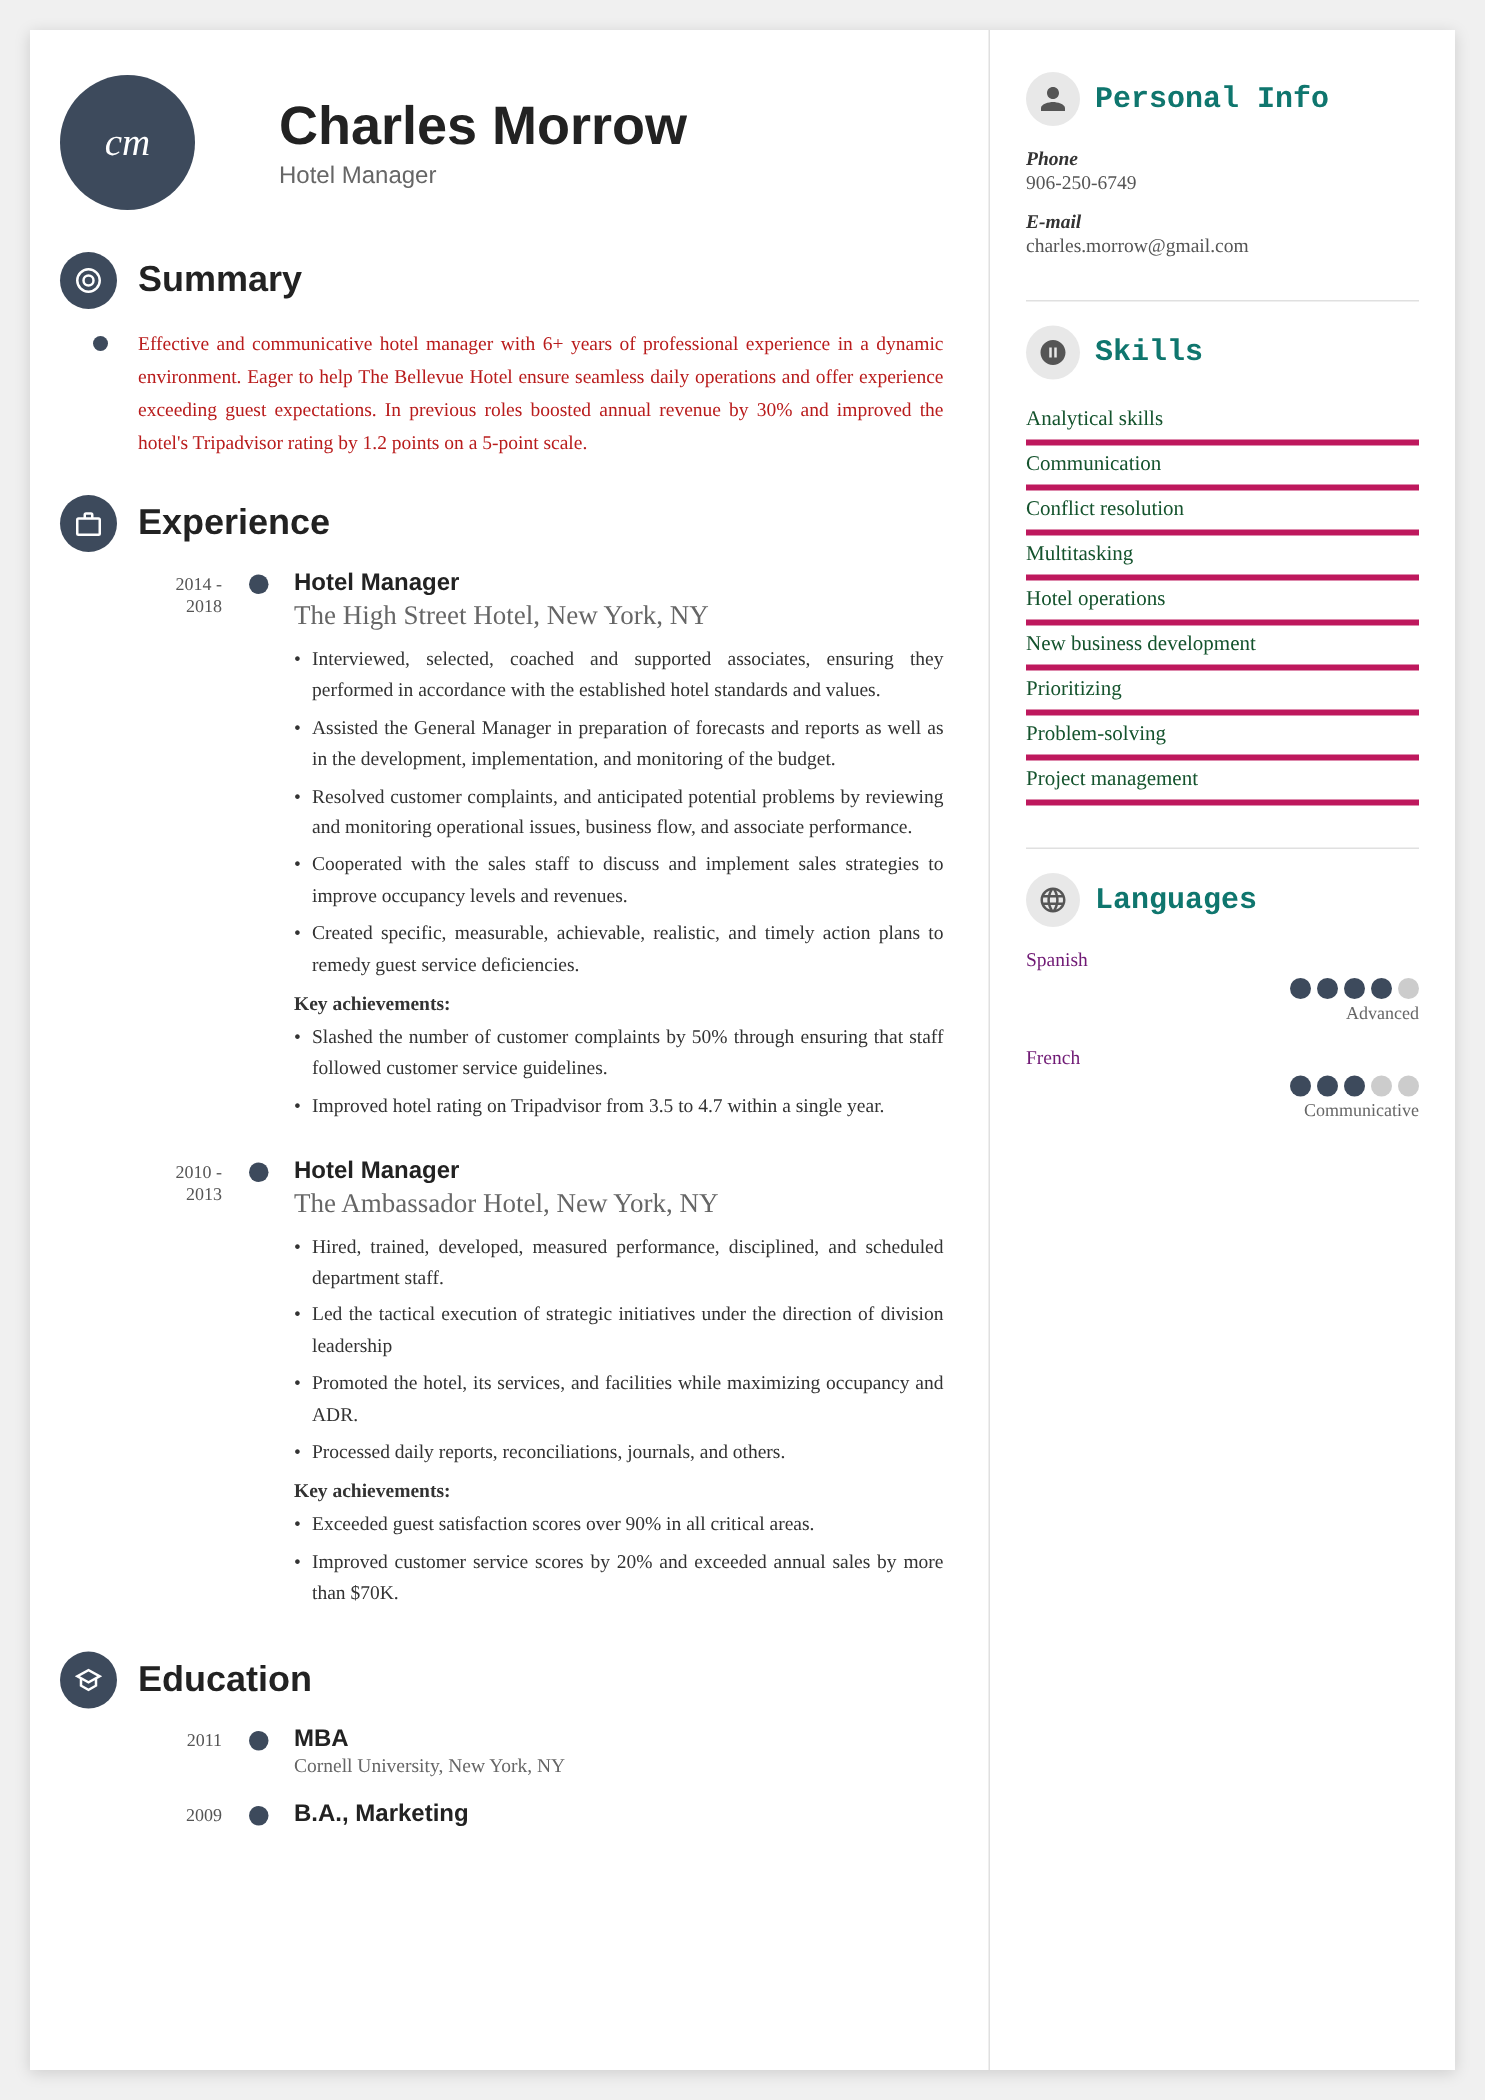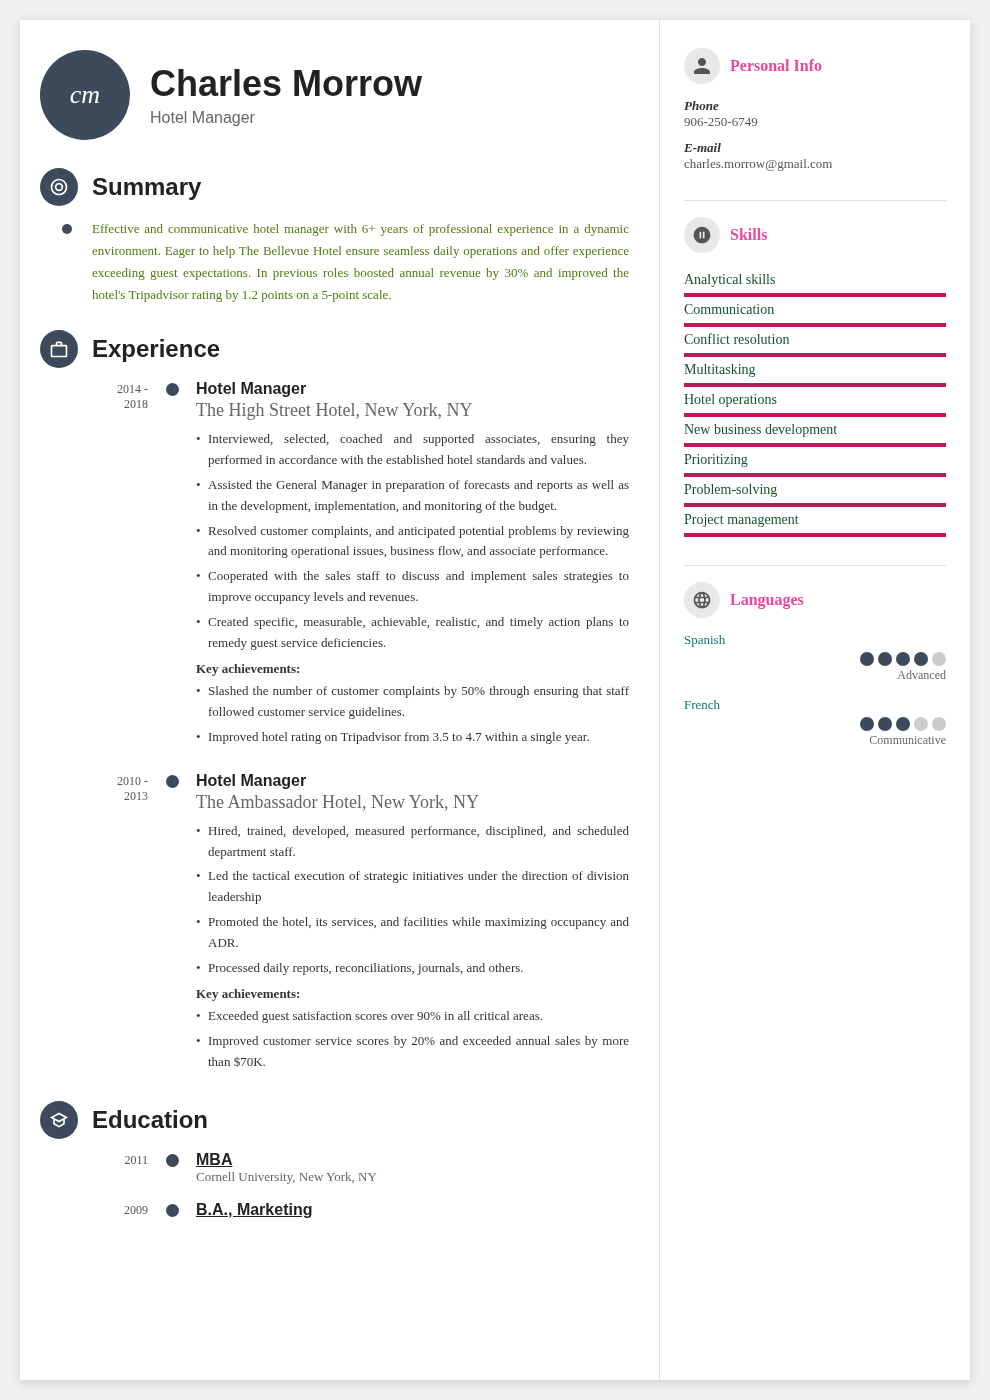--- a/index.html
+++ b/index.html
@@ -24,20 +24,21 @@
     .main-col {
       flex: 1;
       padding: 30px 30px 30px 20px;
       border-right: 1px solid #e0e0e0;
     }
     
     .header {
       display: flex;
       align-items: center;
       margin-bottom: 28px;
+      gap: 36px;
     }
     .avatar {
       width: 90px;
       height: 90px;
       border-radius: 50%;
       background: #3d4a5c;
       display: flex;
       align-items: center;
       justify-content: center;
       flex-shrink: 0;
@@ -92,21 +93,21 @@
       font-weight: bold;
       color: #222;
       font-family: Arial, sans-serif;
     }
     .section-body {
       padding-left: 52px;
     }
     .summary-text {
       font-size: 13px;
       line-height: 1.7;
-      color: #4d7c0f;
+      color: #b91c1c;
       text-align: justify;
       position: relative;
     }
     .summary-text::before {
       content: '';
       display: block;
       width: 10px;
       height: 10px;
       border-radius: 50%;
       background: #3d4a5c;
@@ -217,21 +218,20 @@
     }
     .edu-content {
       flex: 1;
       padding-left: 14px;
     }
     .edu-degree {
       font-size: 16px;
       font-weight: bold;
       color: #222;
       font-family: Arial, sans-serif;
-      text-decoration: underline;
     }
     .edu-school {
       font-size: 13px;
       color: #666;
     }
     
     .sidebar {
       width: 310px;
       flex-shrink: 0;
       background: #fff;
@@ -255,24 +255,24 @@
       justify-content: center;
       flex-shrink: 0;
       margin-right: 10px;
     }
     .sidebar-icon svg {
       fill: #555;
       width: 20px;
       height: 20px;
     }
     .sidebar-title {
-      font-size: 16px;
-      font-weight: bold;
-      color: #ec4899;
-      font-family: Liberation Serif, serif;
+      font-size: 20px;
+      font-weight: bold;
+      color: #0f766e;
+      font-family: Liberation Mono, monospace;
     }
     .personal-field {
       margin-bottom: 10px;
     }
     .personal-field-label {
       font-size: 13px;
       font-weight: bold;
       color: #333;
       font-style: italic;
     }
@@ -284,21 +284,21 @@
       font-size: 14px;
       color: #14532d;
       padding: 5px 0;
       border-bottom: 4px solid #be185d;
     }
     .language-entry {
       margin-bottom: 14px;
     }
     .language-name {
       font-size: 13px;
-      color: #0f766e;
+      color: #701a75;
       margin-bottom: 4px;
     }
     .language-dots {
       display: flex;
       justify-content: flex-end;
       align-items: center;
       gap: 4px;
       margin-bottom: 2px;
     }
     .lang-dot {

